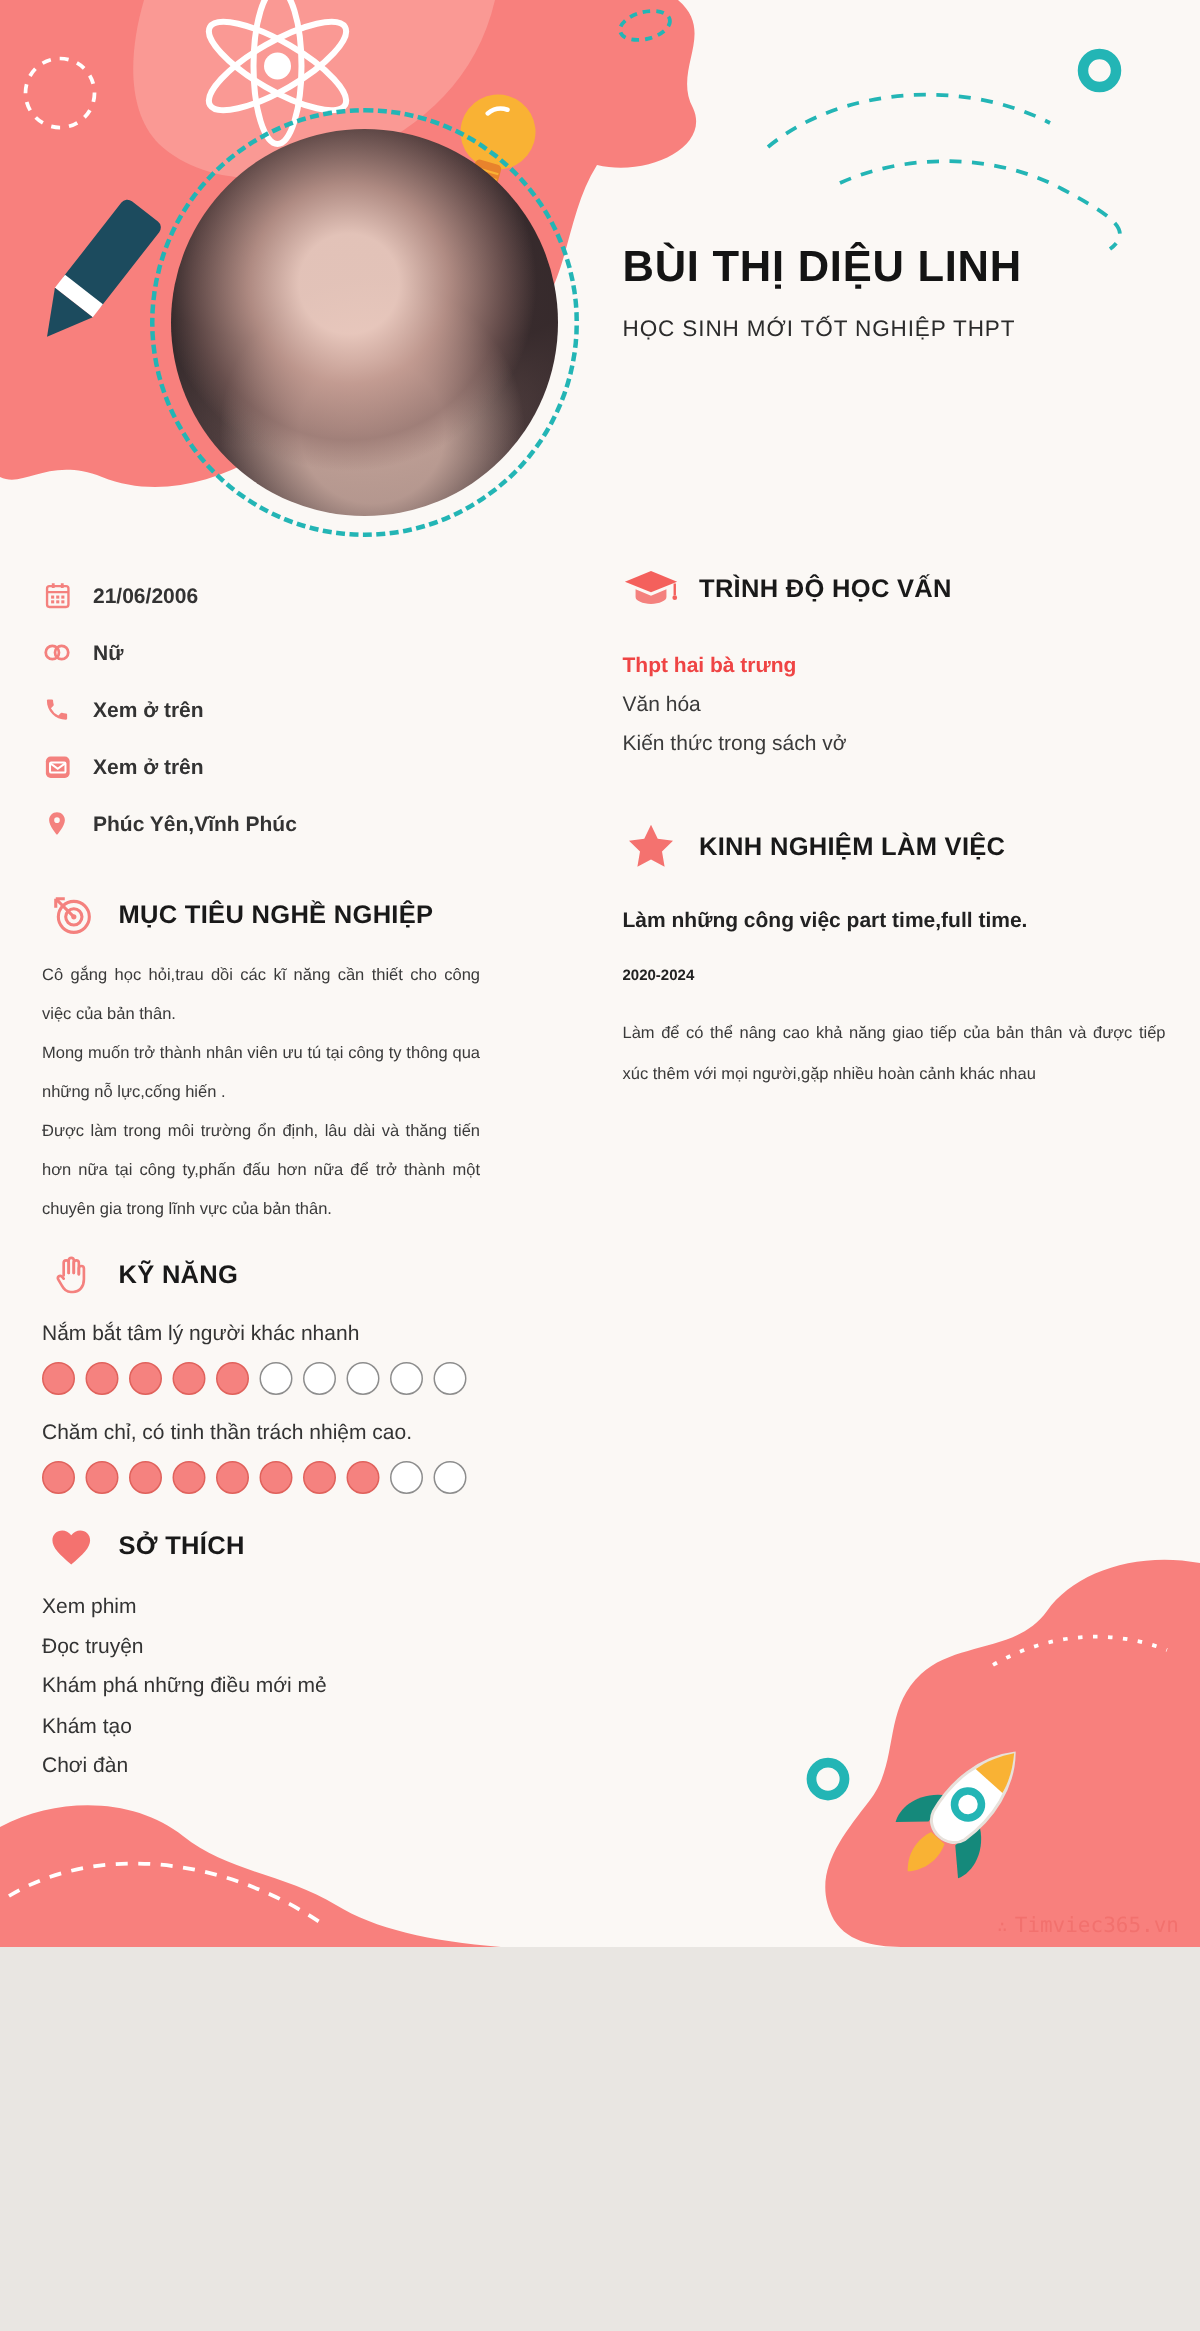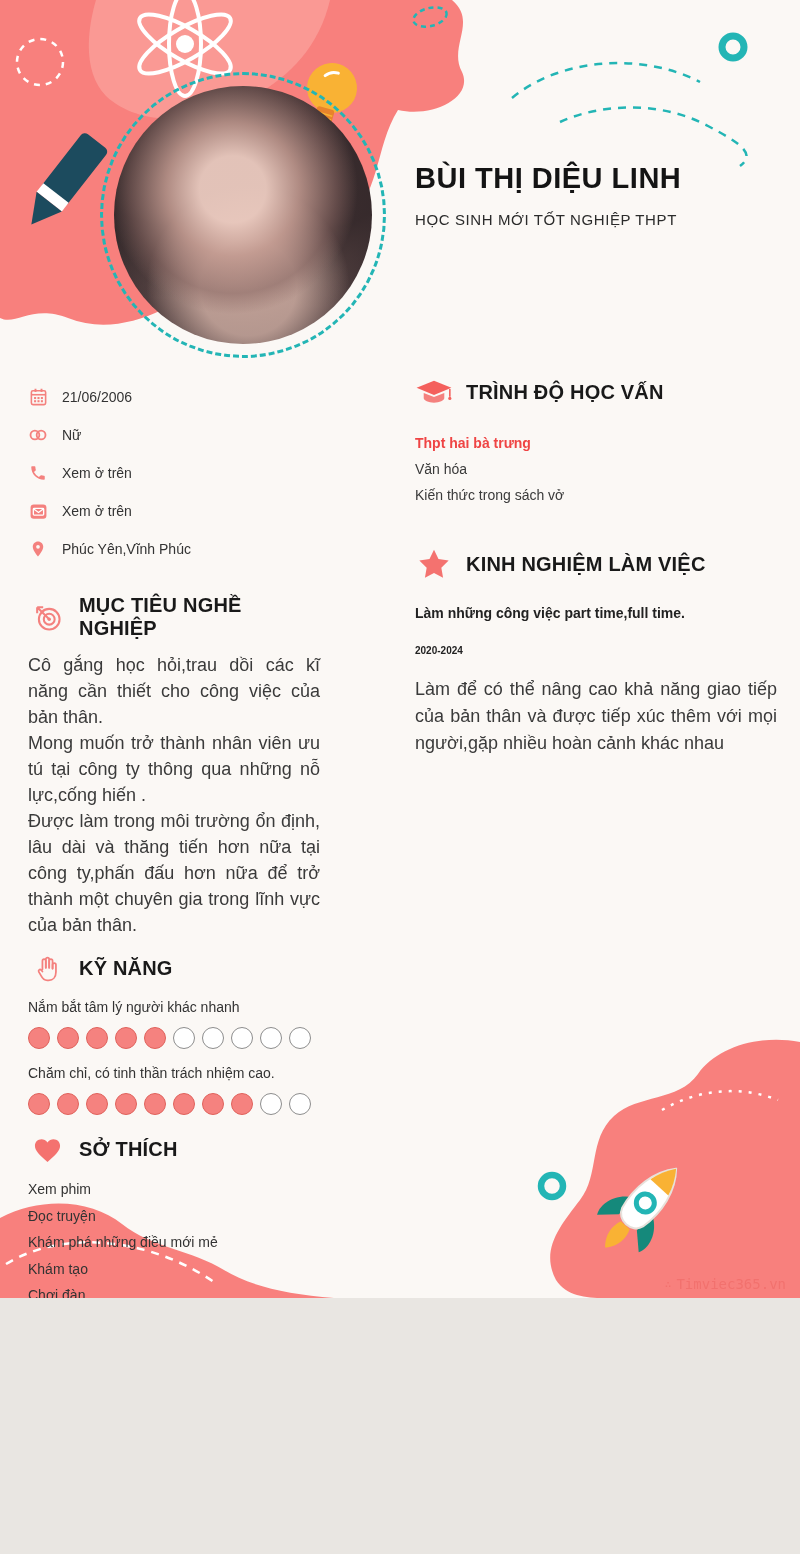--- a/index.html
+++ b/index.html
@@ -33,30 +33,30 @@
   
   .header-text { position:absolute; left:415px; top:162px; z-index:3; width:370px; }
   .header-text h1 { font-size:29px; font-weight:700; color:#141414; letter-spacing:.5px; }
   .header-text .subtitle { margin-top:16px; font-size:15px; letter-spacing:.6px; color:#2b2b2b; }
 
   
   .col-left  { position:absolute; left:28px;  top:378px; width:292px; z-index:2; }
   .col-right { position:absolute; left:415px; top:375px; width:362px; z-index:2; }
 
   
-  .contact { list-style:none; }
+  .contact { list-style:none;font-weight:bold; }
   .contact li { display:flex; align-items:center; gap:14px; height:38px; font-size:14px; color:#333; }
   .cicon { width:20px; display:flex; justify-content:center; align-items:center; flex:0 0 20px; }
 
   
   section.objective { margin-top:26px; }
   .sec-head { display:flex; align-items:center; gap:13px; }
-  .sec-head h2 { font-size:20px; font-weight:700; color:#191919; letter-spacing:.2px; }
+  .sec-head h2 { font-size:17px; font-weight:700; color:#191919; letter-spacing:.2px; }
   .hicon { width:38px; display:flex; justify-content:center; align-items:center; flex:0 0 38px; }
-  p.just { text-align:justify; font-size:18px; line-height:26px; color:#3a3a3a; }
+  p.just { text-align:justify; font-size:11px; line-height:26px; color:#3a3a3a; }
   .objective .sec-head { margin-bottom:12px; }
 
   section.skills { margin-top:16px; }
   .skill-label { font-size:14px; color:#333; margin:16px 0 12px; }
   .dots { display:flex; gap:7px; height:22px; }
   .dot { width:22px; height:22px; border-radius:50%; border:1.5px solid #8d8d8d; background:#fff; }
   .dot.filled { background:#F5827F; border-color:#E0625C; }
 
   section.hobbies { margin-top:20px; }
   .hobbies .sec-head { margin-bottom:12px; }

